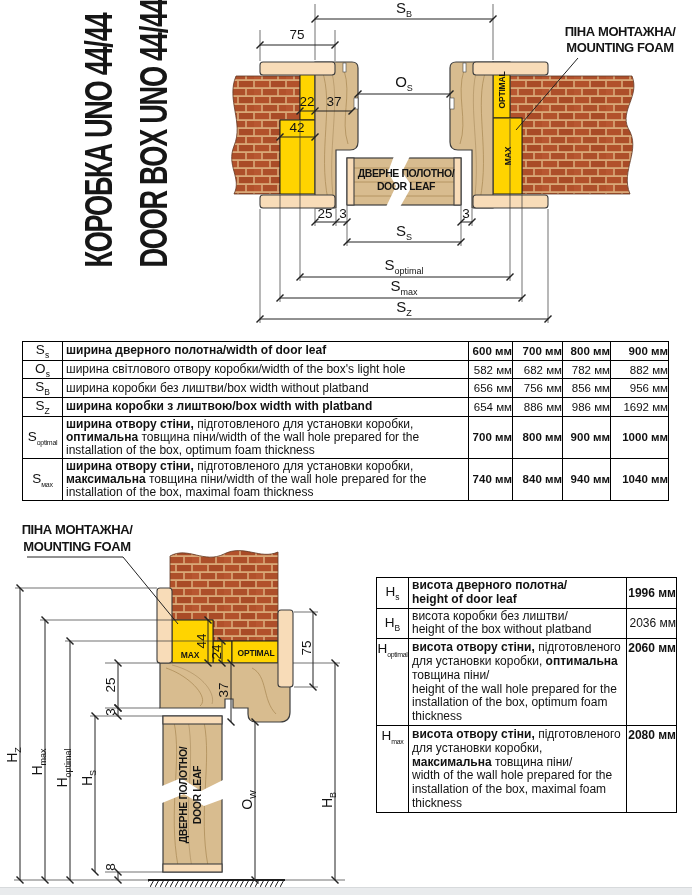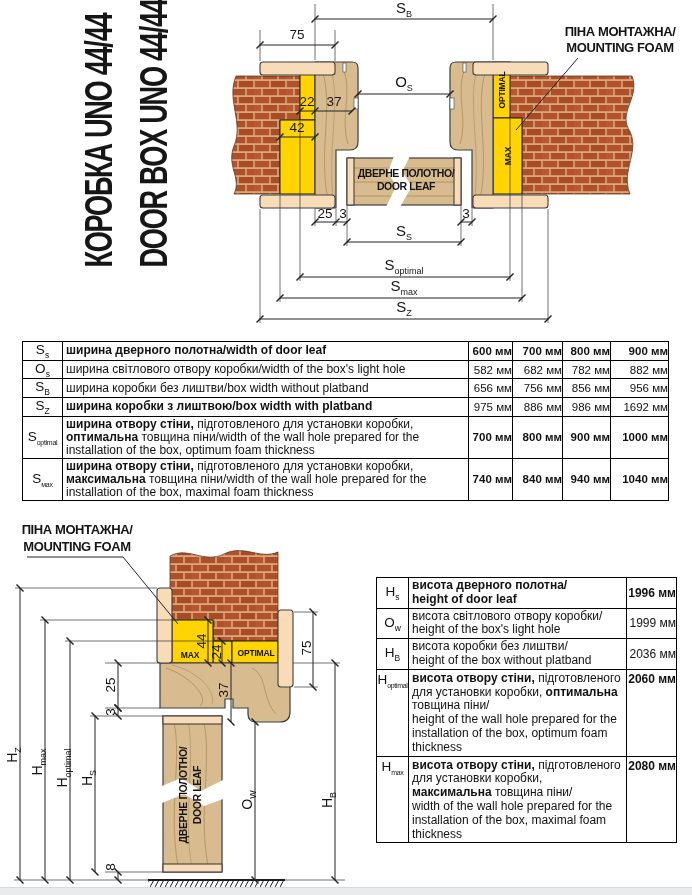--- a/index.html
+++ b/index.html
@@ -334,21 +334,21 @@
           <td class="lbl">S<sub class="sx">B</sub></td>
           <td class="desc"><span>ширина коробки без лиштви/box width without platband</span></td>
           <td class="val">656 мм</td>
           <td class="val">756 мм</td>
           <td class="val">856 мм</td>
           <td class="val">956 мм</td>
         </tr>
         <tr style="height: 17px;">
           <td class="lbl">S<sub class="sx">Z</sub></td>
           <td class="desc"><span class="b">ширина коробки з лиштвою/box width with platband</span></td>
-          <td class="val">975 мм</td>
+          <td class="val">654 мм</td>
           <td class="val">886 мм</td>
           <td class="val">986 мм</td>
           <td class="val">1692 мм</td>
         </tr>
         <tr style="height: 41px;">
           <td class="lbl">S<sub class="sx long">optimal</sub></td>
           <td class="desc"><span class="b">ширина отвору стіни,</span><span> підготовленого для установки коробки,<br></span><span class="b">оптимальна</span><span> товщина піни/width of the wall hole prepared for the installation of the box, optimum foam thickness</span></td>
           <td class="val b">700 мм</td>
           <td class="val b">800 мм</td>
           <td class="val b">900 мм</td>
@@ -370,25 +370,20 @@
         <col style="width:32px">
         <col style="width:218px">
         <col style="width:50px">
       </colgroup>
     <tbody id="t2body">
         <tr style="height: 29px;">
           <td class="lbl">H<sub class="sx">s</sub></td>
           <td class="desc"><span class="b">висота дверного полотна/<br>height of door leaf</span></td>
           <td class="val b">1996 мм</td>
         </tr>
-        <tr style="height: 28px;">
-          <td class="lbl">O<sub class="sx">w</sub></td>
-          <td class="desc"><span>висота світлового отвору коробки/<br>height of the box's light hole</span></td>
-          <td class="val">1999 мм</td>
-        </tr>
         <tr style="height: 28px; margin-left: 37px;">
           <td class="lbl">H<sub class="sx">B</sub></td>
           <td class="desc"><span>висота коробки без лиштви/<br>height of the box without platband</span></td>
           <td class="val">2036 мм</td>
         </tr>
         <tr class="tall" style="height: 83px;">
           <td class="lbl">H<sub class="sx long">optimal</sub></td>
           <td class="desc"><span class="b">висота отвору стіни,</span><span> підготовленого для установки коробки, </span><span class="b">оптимальна</span><span> товщина піни/<br>height of the wall hole prepared for the installation of the box, optimum foam thickness</span></td>
           <td class="val b">2060 мм</td>
         </tr>

